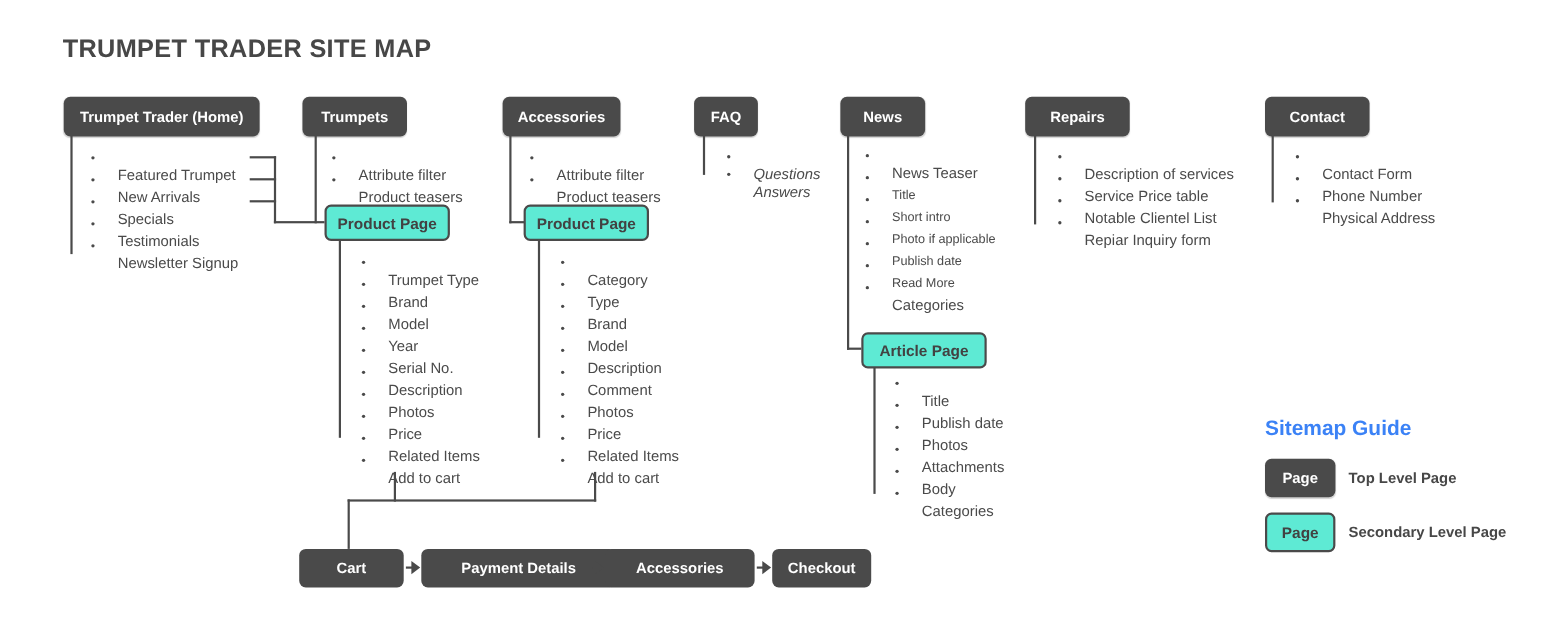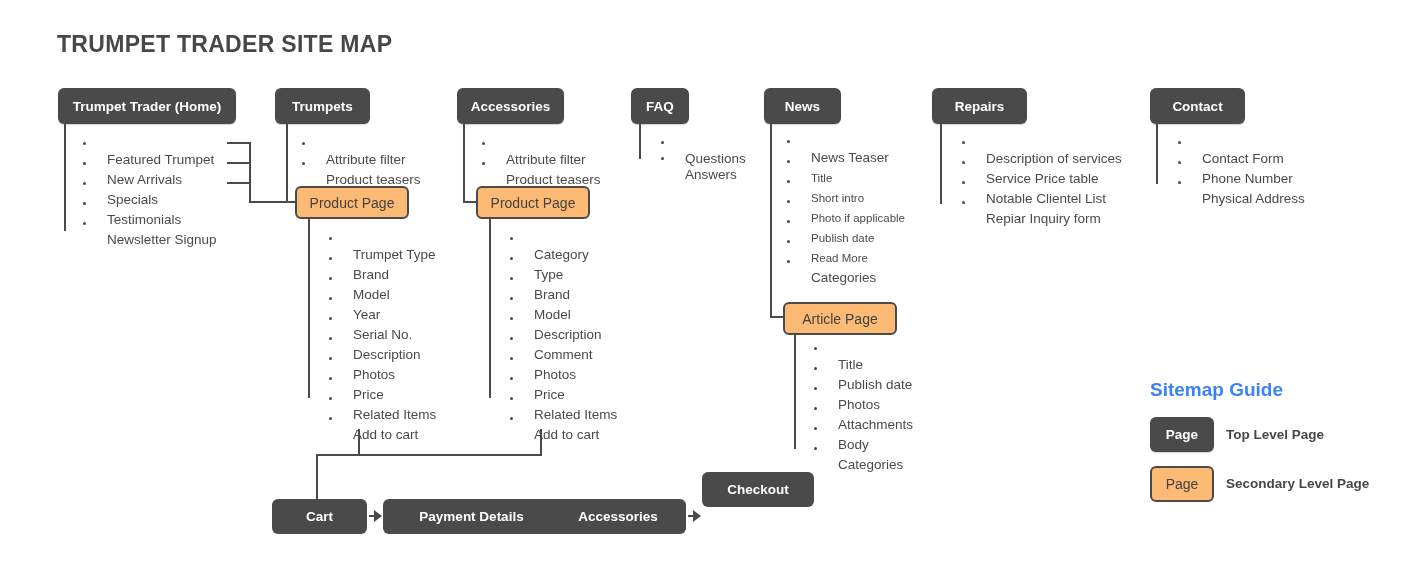--- a/index.html
+++ b/index.html
@@ -18,28 +18,28 @@
     font-size:23px;font-weight:700;color:#474747;letter-spacing:.3px;
   }
 
   .topbox{
     position:absolute;background:var(--box-dark);border-radius:6px;
     display:flex;align-items:center;justify-content:center;
     color:#fff;font-size:13.5px;font-weight:700;
     box-shadow:0 1px 1px rgba(0,0,0,.18);
   }
   .subbox{
-    position:absolute;background:#fdba74;border:2px solid var(--box-dark);border-radius:6px;
+    position:absolute;background:#5eead4;border:2px solid var(--box-dark);border-radius:6px;
     display:flex;align-items:center;justify-content:center;
-    color:#424242;font-size:14px;font-weight:400;
+    color:#424242;font-size:14px;font-weight:700;
   }
 
   ul.nodelist{position:absolute;list-style:none;}
   ul.nodelist li{height:20px;display:flex;align-items:center;}
-  ul.nodelist.tight li{height:16px;}
+  ul.nodelist.tight li{height:16px;font-style:italic;}
   .dot{flex:0 0 auto;width:3px;height:3px;border-radius:50%;background:var(--connector);margin-right:21px;}
   .lbl{font-size:13.5px;color:var(--text);white-space:nowrap;margin-top:33px;}
   li.sm .lbl{font-size:11.5px;}
   li.sm .dot{width:3px;height:3px;}
 
   .vline,.hline{position:absolute;background:var(--connector);}
   .vline{width:2px;}
   .hline{height:2px;}
 
   .flowbox{
@@ -355,21 +355,21 @@
   </div>
   <span class="flow-arrow" style="left:369px;width:13px"></span>
   <div class="flowbox" style="left:383px;top:499px;width:177px;height:35px">
     <span>Payment Details</span>
   </div>
   <span class="flow-arrow" style="left:539px;width:10px"></span>
   <div class="flowbox" style="left:550px;top:499px;width:136px;height:35px">
     <span>Accessories</span>
   </div>
   <span class="flow-arrow" style="left:688px;width:13px"></span>
-  <div class="flowbox" style="left:702px;top:472px;width:112px;height:35px">
+  <div class="flowbox" style="left:702px;top:499px;width:90px;height:35px">
     <span>Checkout</span>
   </div>
 
   <div class="legend-title">Sitemap Guide</div>
   <div class="topbox" style="left:1150px;top:417px;width:64px;height:35px">
     <span>Page</span>
   </div>
   <div class="legend-label" style="left:1226px;top:427px">Top Level Page</div>
   <div class="subbox" style="left:1150px;top:466px;width:64px;height:36px">
     <span>Page</span>

